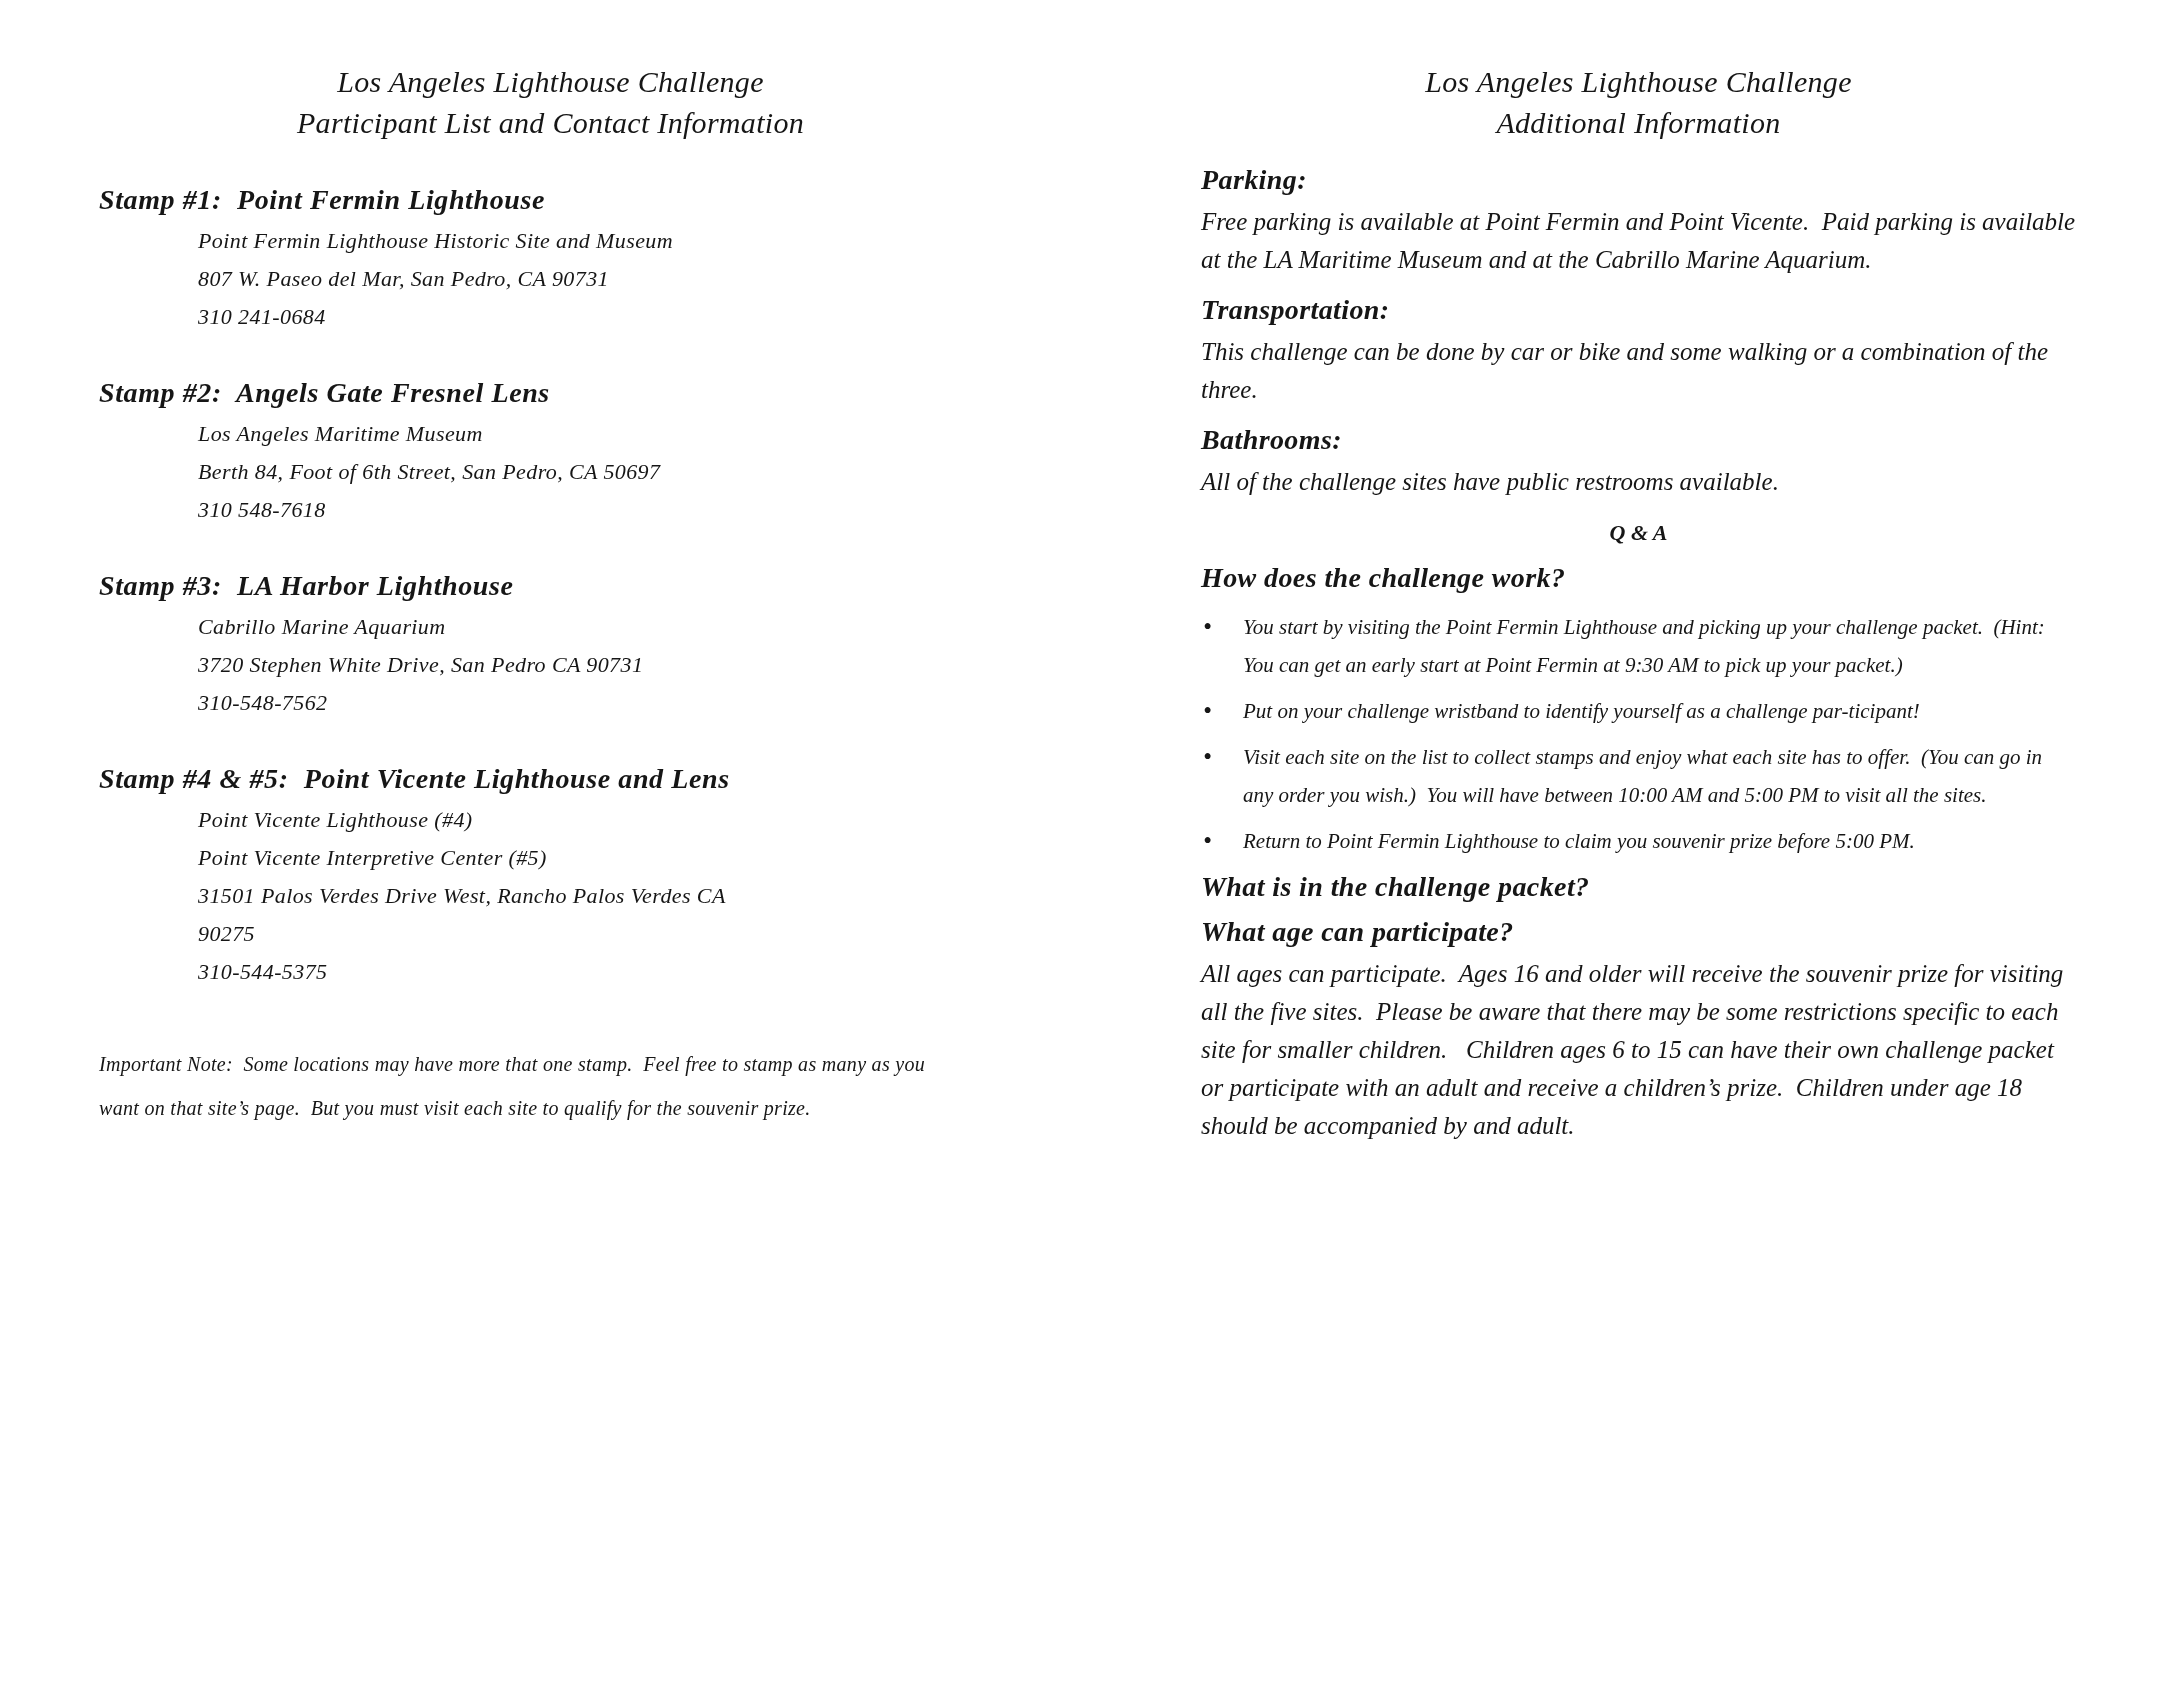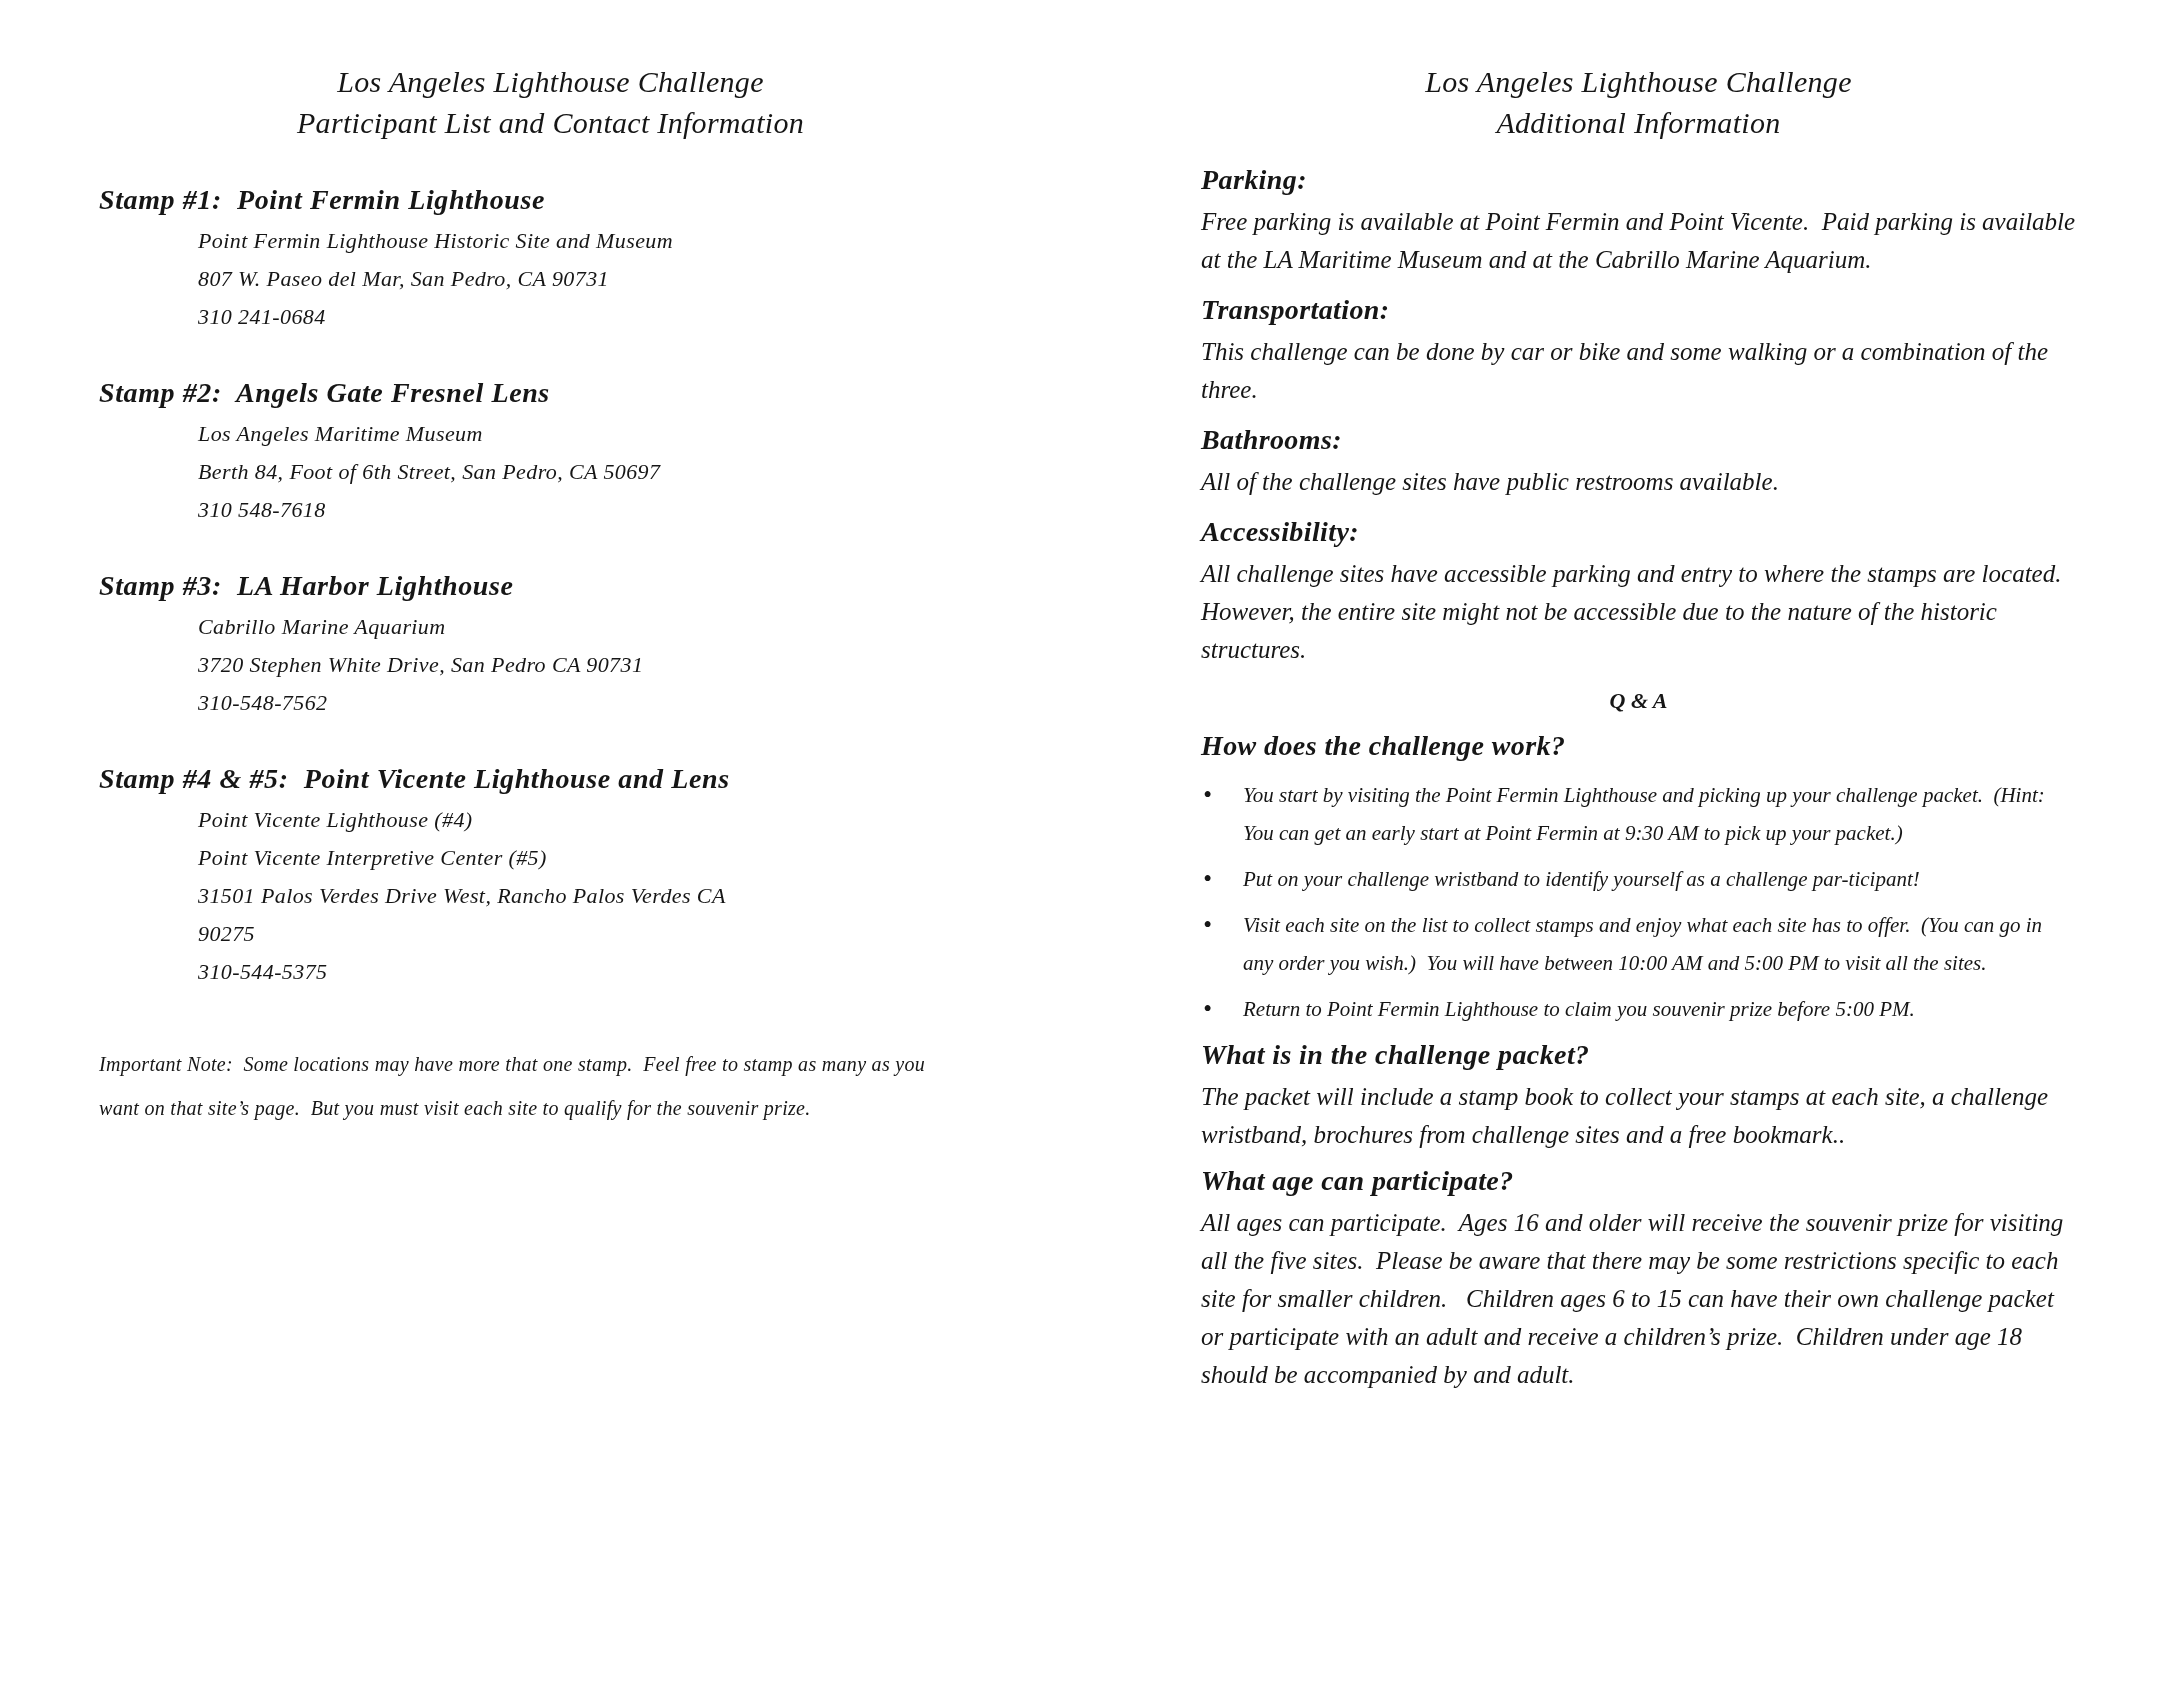--- a/index.html
+++ b/index.html
@@ -189,40 +189,35 @@
   <section>
     <h2 class="sec-heading">Transportation:</h2>
     <p class="sec-body">This challenge can be done by car or bike and some walking or a combination of the three.</p>
   </section>
 
   <section>
     <h2 class="sec-heading">Bathrooms:</h2>
     <p class="sec-body">All of the challenge sites have public restrooms available.</p>
   </section>
 
-  <section>
-    <h2 class="sec-heading">Accessibility:</h2>
-    <p class="sec-body">All challenge sites have accessible parking and entry to where the stamps are located.  However, the entire site might not be accessible due to the nature of the historic structures.</p>
-  </section>
 
   <h2 class="qa-title">Q &amp; A</h2>
 
   <section>
     <h2 class="q-heading">How does the challenge work?</h2>
     <ul class="bullets">
       <li>You start by visiting the Point Fermin Lighthouse and picking up your challenge packet.  (Hint:  You can get an early start at Point Fermin at 9:30 AM to pick up your packet.)</li>
       <li>Put on your challenge wristband to identify yourself as a challenge par-ticipant!</li>
       <li>Visit each site on the list to collect stamps and enjoy what each site has to offer.  (You can go in any order you wish.)  You will have between 10:00 AM and 5:00 PM to visit all the sites.</li>
       <li>Return to Point Fermin Lighthouse to claim you souvenir prize before 5:00 PM.</li>
     </ul>
   </section>
 
   <section>
     <h2 class="q-heading">What is in the challenge packet?</h2>
-    <p class="sec-body">The packet will include a stamp book to collect your stamps at each site, a challenge wristband, brochures from challenge sites and a free bookmark..</p>
   </section>
 
   <section>
     <h2 class="q-heading">What age can participate?</h2>
     <p class="sec-body">All ages can participate.  Ages 16 and older will receive the souvenir prize for visiting all the five sites.  Please be aware that there may be some restrictions specific to each site for smaller children.   Children ages 6 to 15 can have their own challenge packet or participate with an adult and receive a children’s prize.  Children under age 18 should be accompanied by and adult.</p>
   </section>
 
 </div>
 
 

